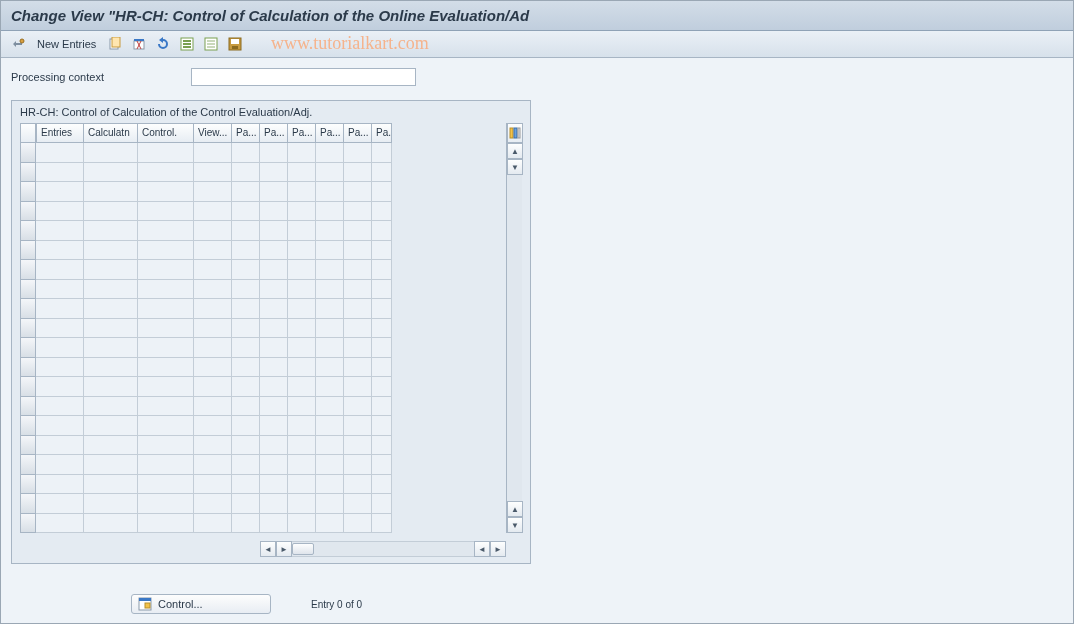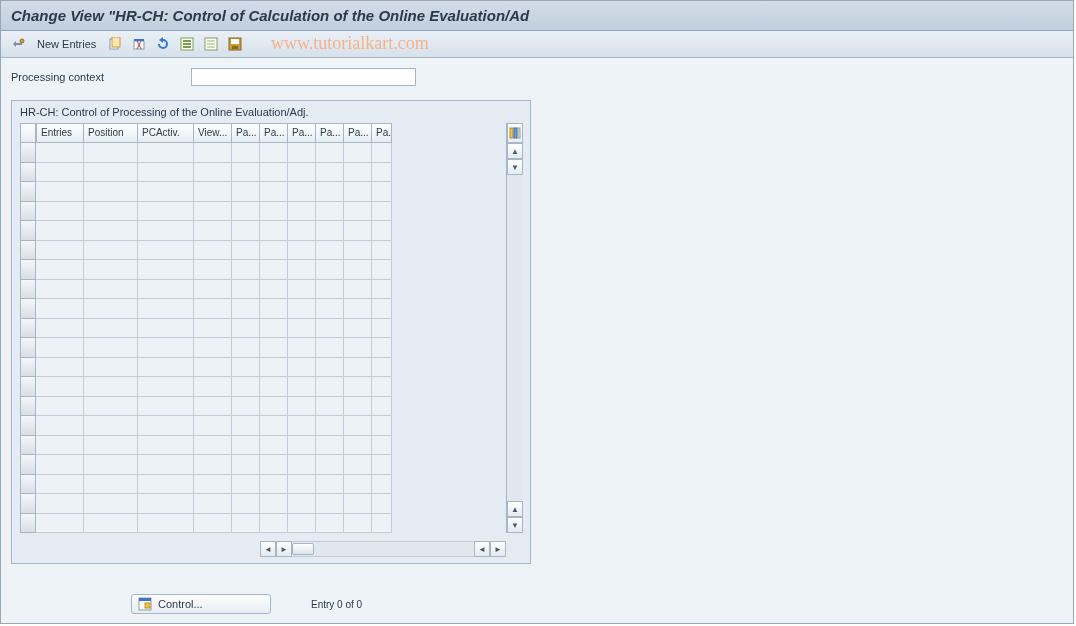--- a/index.html
+++ b/index.html
@@ -144,21 +144,21 @@
     <div class="watermark">www.tutorialkart.com</div>
   </div>
 
   <div class="workarea">
     <div class="field-row">
       <span class="field-label">Processing context</span>
       <input class="field-input" value="" style="">
     </div>
 
     <div class="group-box">
-      <div class="group-title">HR-CH: Control of Processing of the Online Evaluation/Adj.</div>
+      <div class="group-title">HR-CH: Control of Calculation of the Control Evaluation/Adj.</div>
 
       <div class="table-wrap">
         <div class="row-selectors" id="row-selectors">
             <div class="row-sel" style="height: 20px; background: linear-gradient(rgb(253, 254, 254), rgb(231, 237, 243));"></div>
             <div class="row-sel"></div>
             <div class="row-sel"></div>
             <div class="row-sel"></div>
             <div class="row-sel"></div>
             <div class="row-sel"></div>
             <div class="row-sel"></div>
@@ -173,22 +173,22 @@
             <div class="row-sel"></div>
             <div class="row-sel"></div>
             <div class="row-sel"></div>
             <div class="row-sel"></div>
             <div class="row-sel"></div>
             <div class="row-sel"></div>
           </div>
         <div class="table-main">
           <div class="table-head" id="table-head">
               <div class="th" style="width: 48px;">Entries</div>
-              <div class="th" style="width: 54px;">Position</div>
-              <div class="th" style="width: 56px;">PCActiv.</div>
+              <div class="th" style="width: 54px;">Calculatn</div>
+              <div class="th" style="width: 56px;">Control.</div>
               <div class="th" style="width: 38px;">View...</div>
               <div class="th" style="width: 28px;">Pa...</div>
               <div class="th" style="width: 28px;">Pa...</div>
               <div class="th" style="width: 28px;">Pa...</div>
               <div class="th" style="width: 28px;">Pa...</div>
               <div class="th" style="width: 28px;">Pa...</div>
               <div class="th" style="width: 20px;">Pa.</div>
             </div>
           <div class="table-body" id="table-body">
               <div class="tr">

